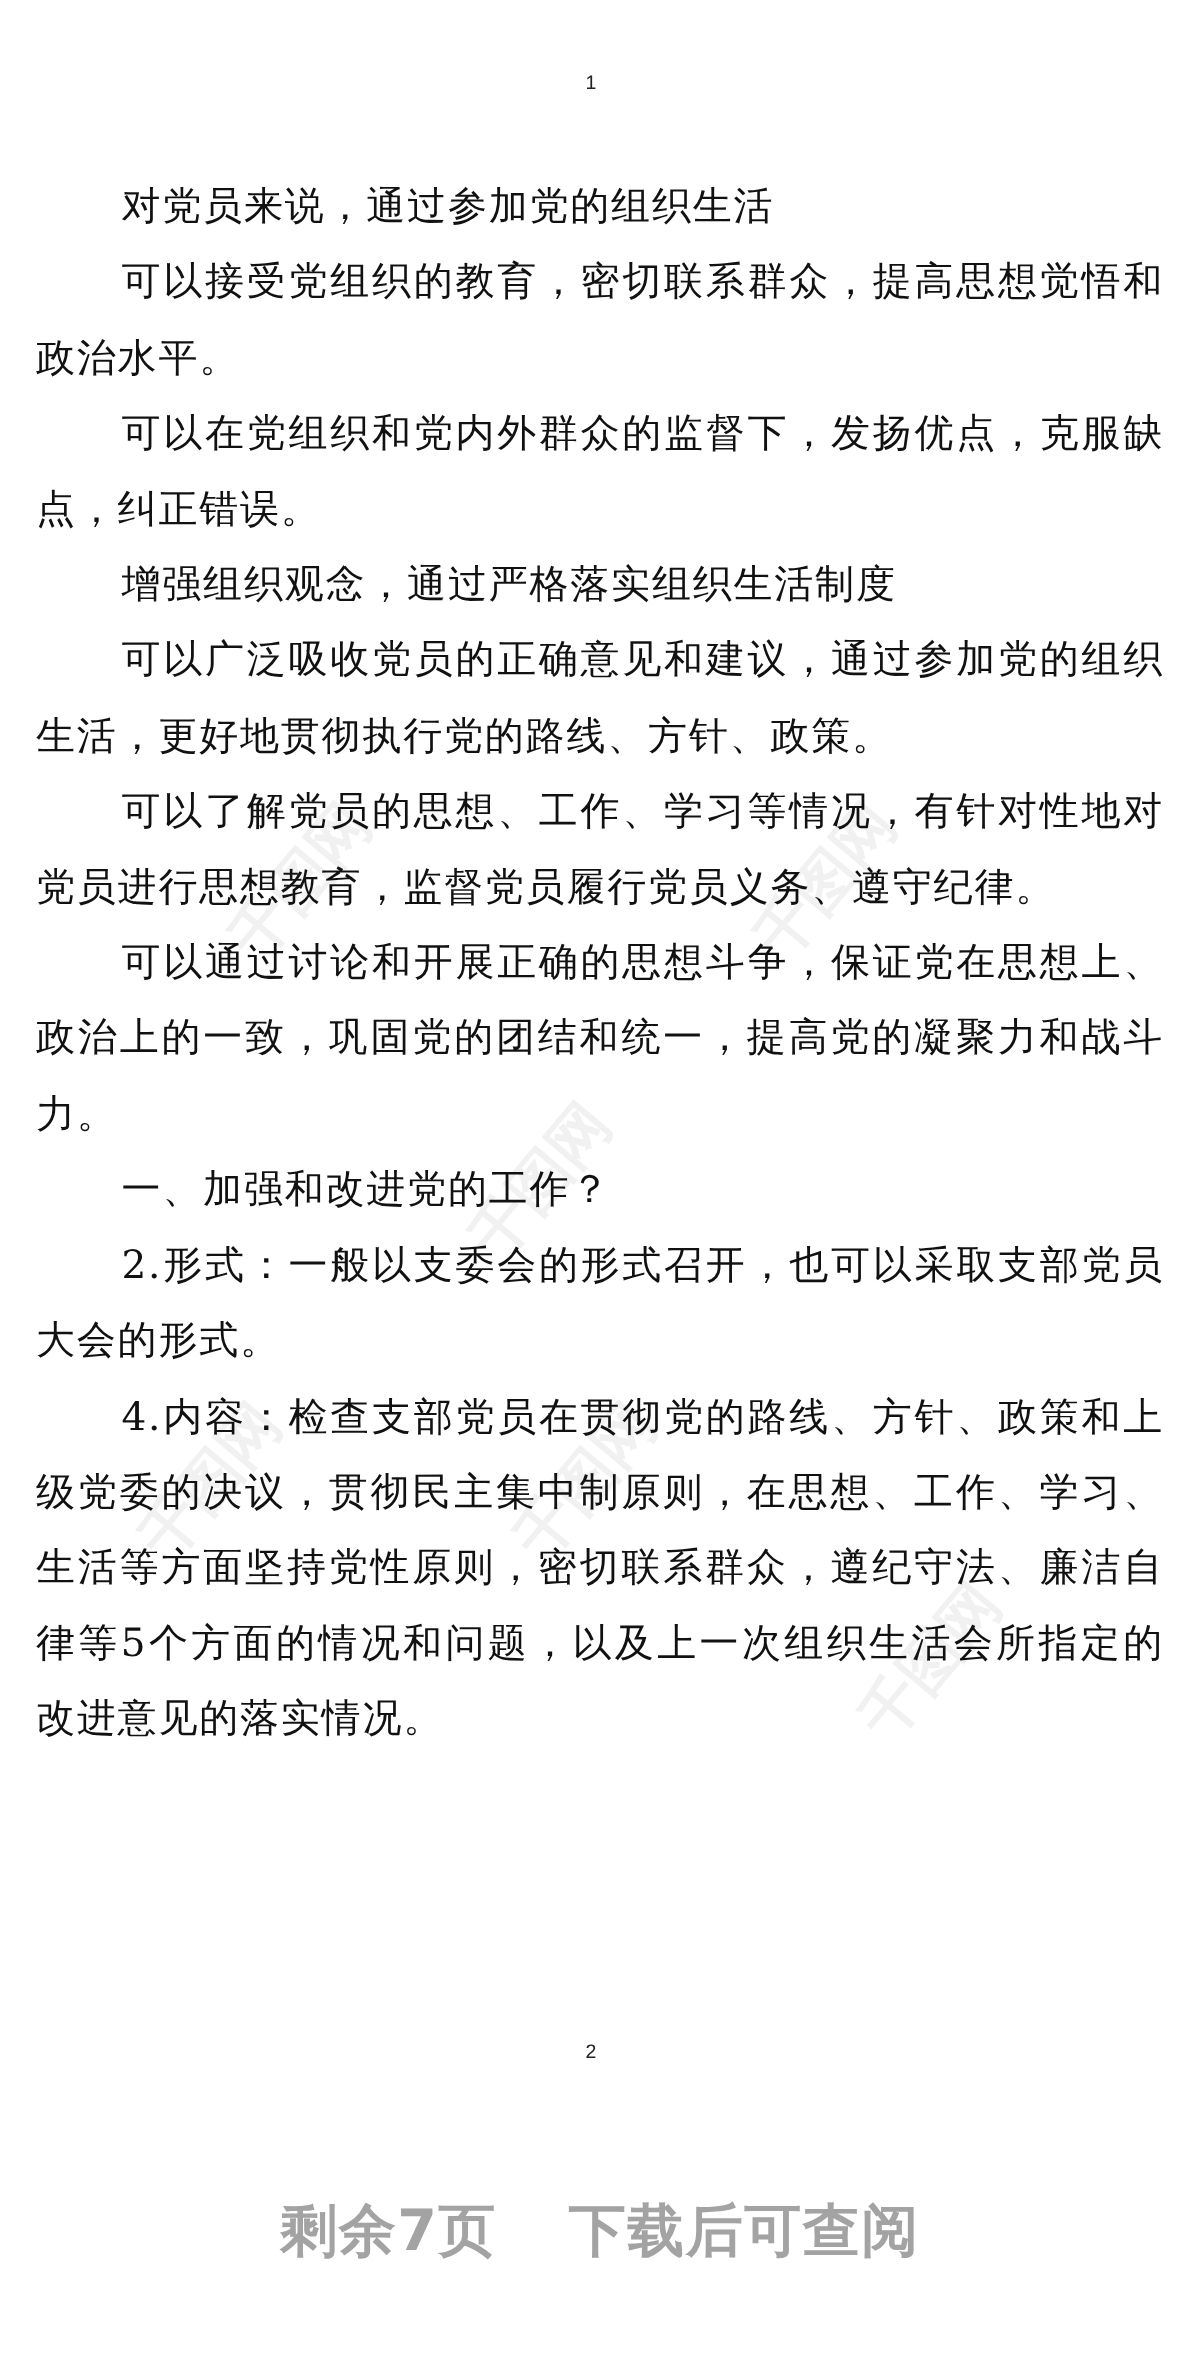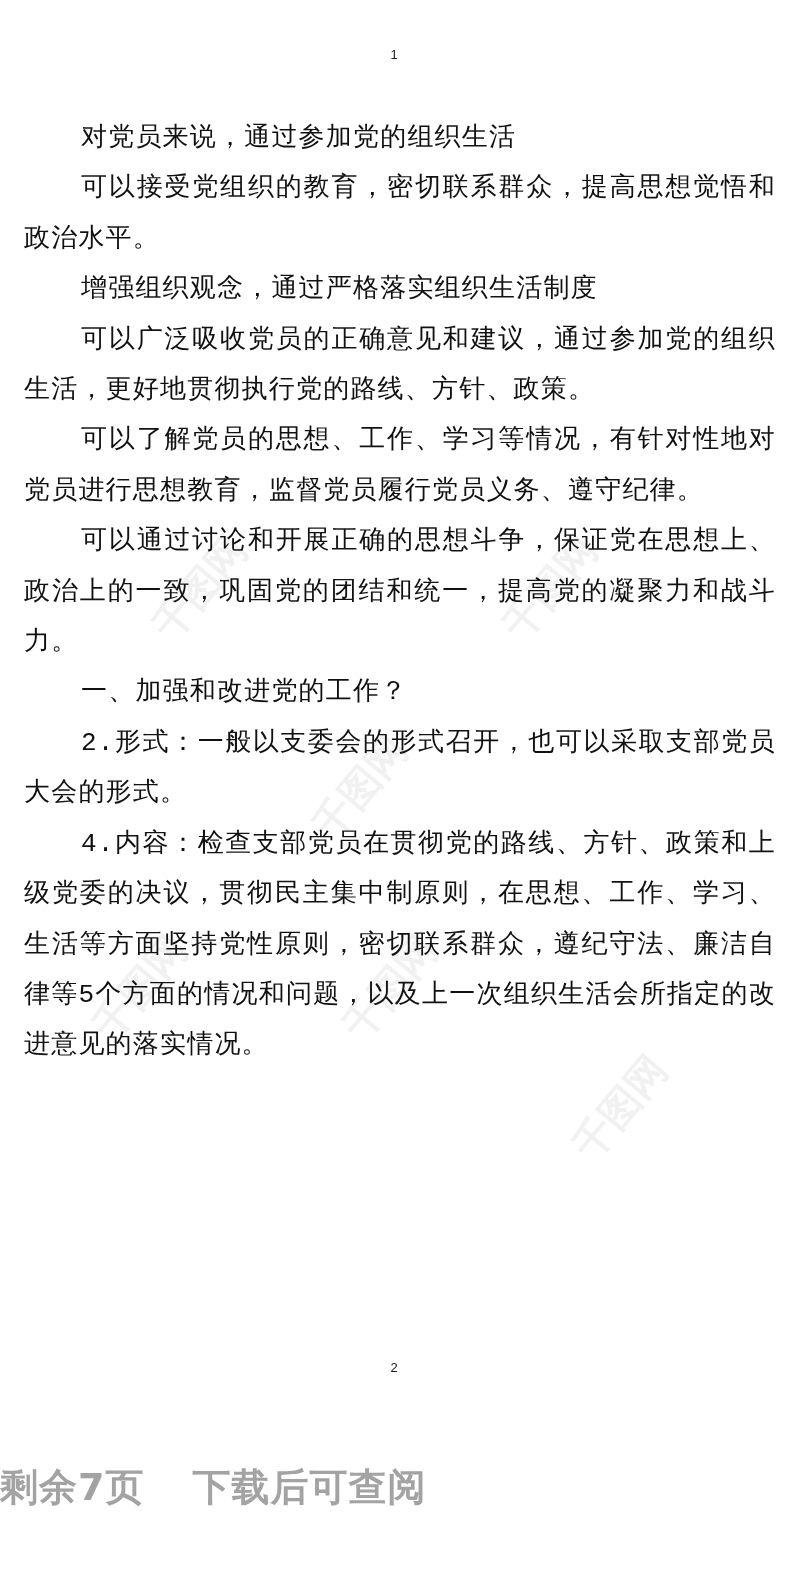--- a/index.html
+++ b/index.html
@@ -3,45 +3,46 @@
 <meta charset="utf-8">
 <style>
   html, body { margin: 0; padding: 0; background: #ffffff; }
   body { width: 800px; height: 1572px; position: relative; overflow: hidden;
          font-family: "DejaVu Serif", "Liberation Serif", serif; color: #111; }
   .page-num { position: absolute; left: 0; width: 788px; text-align: center;
               font-family: "Liberation Sans", sans-serif; font-size: 13px; color: #222; }
   .doc { position: absolute; left: 24px; top: 113px; width: 752px; }
   .para { font-size: 26px; line-height: 50.4px; letter-spacing: 1.2px; margin: 0;
           text-align: justify; text-justify: inter-character; }
-  .para.indent { text-indent: 57px; font-family: Liberation Mono, monospace; }
+  .para.indent { text-indent: 57px; }
   .watermark { position: absolute; color: rgba(180,180,180,0.18);
                font-family: "DejaVu Sans", sans-serif; font-size: 40px; font-weight: bold;
                transform: rotate(-50deg); pointer-events: none; white-space: nowrap; }
-  .footer-cta { position: absolute; left: 0; width: 800px; top: 1462px; 
+  .footer-cta { position: absolute; left: 0; width: 800px; top: 1462px; text-align: center;
                 font-family: "DejaVu Sans", sans-serif; font-weight: bold; font-size: 38px;
                 color: #a3a3a3; letter-spacing: 1px; }
   .footer-cta span { display: inline-block; }
   .footer-cta .gap { width: 48px; }
 </style>
 </head>
 <body>
 
 <div class="page-num" style="top:47px;">1</div>
 
 <div class="watermark" style="left:140px; top:560px;">千图网</div>
 <div class="watermark" style="left:490px; top:560px;">千图网</div>
 <div class="watermark" style="left:300px; top:760px;">千图网</div>
 <div class="watermark" style="left:80px; top:960px;">千图网</div>
 <div class="watermark" style="left:330px; top:960px;">千图网</div>
 <div class="watermark" style="left:560px; top:1080px;">千图网</div>
 
 <div class="doc">
   <p class="para indent">对党员来说，通过参加党的组织生活</p>
   <p class="para indent">可以接受党组织的教育，密切联系群众，提高思想觉悟和政治水平。</p>
+  <p class="para indent">可以在党组织和党内外群众的监督下，发扬优点，克服缺点，纠正错误。</p>
   <p class="para indent">增强组织观念，通过严格落实组织生活制度</p>
   <p class="para indent">可以广泛吸收党员的正确意见和建议，通过参加党的组织生活，更好地贯彻执行党的路线、方针、政策。</p>
   <p class="para indent">可以了解党员的思想、工作、学习等情况，有针对性地对党员进行思想教育，监督党员履行党员义务、遵守纪律。</p>
   <p class="para indent">可以通过讨论和开展正确的思想斗争，保证党在思想上、政治上的一致，巩固党的团结和统一，提高党的凝聚力和战斗力。</p>
   <p class="para indent">一、加强和改进党的工作？</p>
   <p class="para indent">2.形式：一般以支委会的形式召开，也可以采取支部党员大会的形式。</p>
   <p class="para indent">4.内容：检查支部党员在贯彻党的路线、方针、政策和上级党委的决议，贯彻民主集中制原则，在思想、工作、学习、生活等方面坚持党性原则，密切联系群众，遵纪守法、廉洁自律等5个方面的情况和问题，以及上一次组织生活会所指定的改进意见的落实情况。</p>
 </div>
 
 <div class="page-num" style="top:1360px;">2</div>

